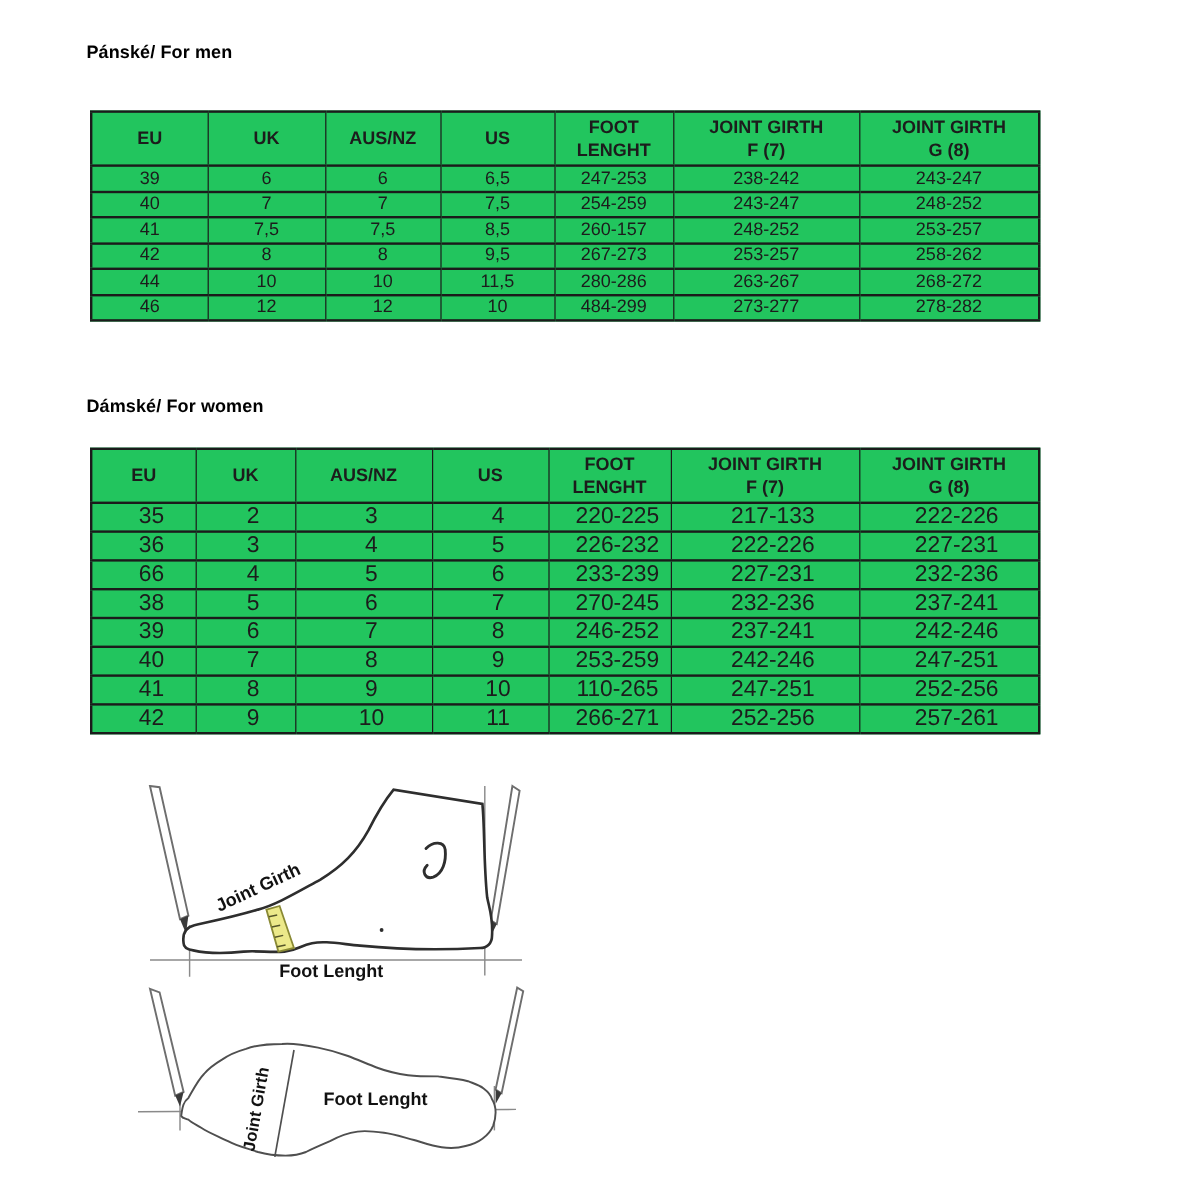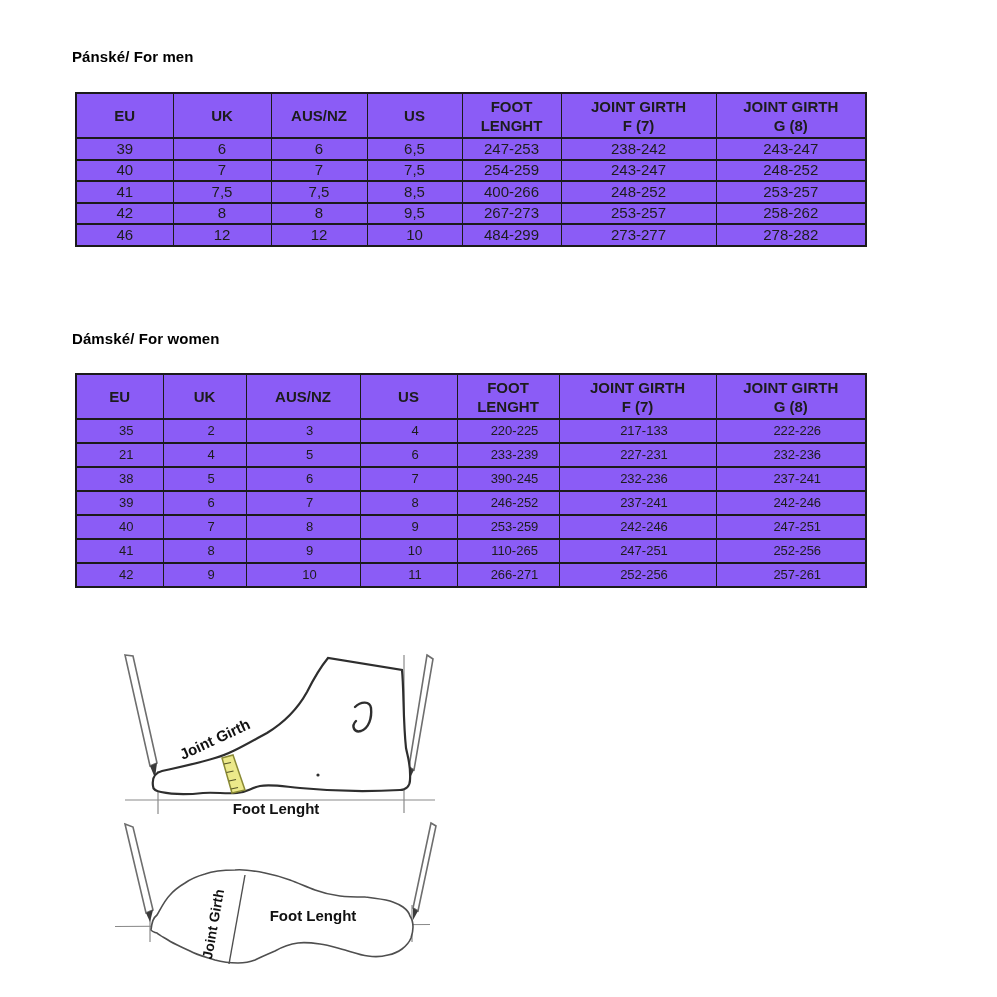--- a/index.html
+++ b/index.html
@@ -1,32 +1,32 @@
 <!DOCTYPE html>
 <html><head>
 <meta charset="utf-8">
 <style>
   html,body{margin:0;padding:0;background:#fff;}
   body{width:997px;height:997px;position:relative;font-family:"Liberation Sans",sans-serif;color:#1c1c1c;}
   .page{position:absolute;inset:0;background:#fff;}
   .sec-title{position:absolute;left:72px;margin:0;font-size:15px;font-weight:bold;color:#000;letter-spacing:0.1px;}
-  #men-title{top:48px;}
+  #men-title{top:35px;}
   #women-title{top:330px;}
-  table.size-table{position:absolute;left:75px;width:790px;border-collapse:collapse;table-layout:fixed;background:#8b5cf6;}
+  table.size-table{position:absolute;left:75px;width:790px;border-collapse:collapse;table-layout:fixed;background:#22c55e;}
   #men-table{top:92px;}
   #women-table{top:373px;}
   table.size-table{border:2px solid #1b1b1b;}
   table.size-table th, table.size-table td{
     border-left:1.5px solid #1b1b1b;border-right:1.5px solid #1b1b1b;
     border-top:2px solid #1b1b1b;border-bottom:2px solid #1b1b1b;
     text-align:center;vertical-align:middle;padding:0;
   }
   table.size-table th{font-size:15px;font-weight:bold;line-height:19px;height:43px;white-space:pre-line;}
   #men-table td{font-size:15px;height:19.5px;line-height:18px;}
-  #women-table td{font-size:13px;height:22px;line-height:20px;padding-left:13px;}
+  #women-table td{font-size:19px;height:22px;line-height:20px;padding-left:13px;}
   #men-table col:nth-child(1){width:97px}
   #men-table col:nth-child(2){width:98px}
   #men-table col:nth-child(3){width:96px}
   #men-table col:nth-child(4){width:95px}
   #men-table col:nth-child(5){width:99px}
   #men-table col:nth-child(6){width:155px}
   #men-table col:nth-child(7){width:150px}
   #women-table col:nth-child(1){width:87px}
   #women-table col:nth-child(2){width:83px}
   #women-table col:nth-child(3){width:114px}
@@ -88,32 +88,41 @@
           <td>7,5</td>
           <td>254-259</td>
           <td>243-247</td>
           <td>248-252</td>
         </tr>
         <tr>
           <td>41</td>
           <td>7,5</td>
           <td>7,5</td>
           <td>8,5</td>
-          <td>400-266</td>
+          <td>260-157</td>
           <td>248-252</td>
           <td>253-257</td>
         </tr>
         <tr>
           <td>42</td>
           <td>8</td>
           <td>8</td>
           <td>9,5</td>
           <td>267-273</td>
           <td>253-257</td>
           <td>258-262</td>
+        </tr>
+        <tr>
+          <td>44</td>
+          <td>10</td>
+          <td>10</td>
+          <td>11,5</td>
+          <td>280-286</td>
+          <td>263-267</td>
+          <td>268-272</td>
         </tr>
         <tr>
           <td>46</td>
           <td>12</td>
           <td>12</td>
           <td>10</td>
           <td>484-299</td>
           <td>273-277</td>
           <td>278-282</td>
         </tr>
@@ -150,34 +159,43 @@
         <tr>
           <td>35</td>
           <td>2</td>
           <td>3</td>
           <td>4</td>
           <td>220-225</td>
           <td>217-133</td>
           <td>222-226</td>
         </tr>
         <tr>
-          <td>21</td>
+          <td>36</td>
+          <td>3</td>
+          <td>4</td>
+          <td>5</td>
+          <td>226-232</td>
+          <td>222-226</td>
+          <td>227-231</td>
+        </tr>
+        <tr>
+          <td>66</td>
           <td>4</td>
           <td>5</td>
           <td>6</td>
           <td>233-239</td>
           <td>227-231</td>
           <td>232-236</td>
         </tr>
         <tr>
           <td>38</td>
           <td>5</td>
           <td>6</td>
           <td>7</td>
-          <td>390-245</td>
+          <td>270-245</td>
           <td>232-236</td>
           <td>237-241</td>
         </tr>
         <tr>
           <td>39</td>
           <td>6</td>
           <td>7</td>
           <td>8</td>
           <td>246-252</td>
           <td>237-241</td>

